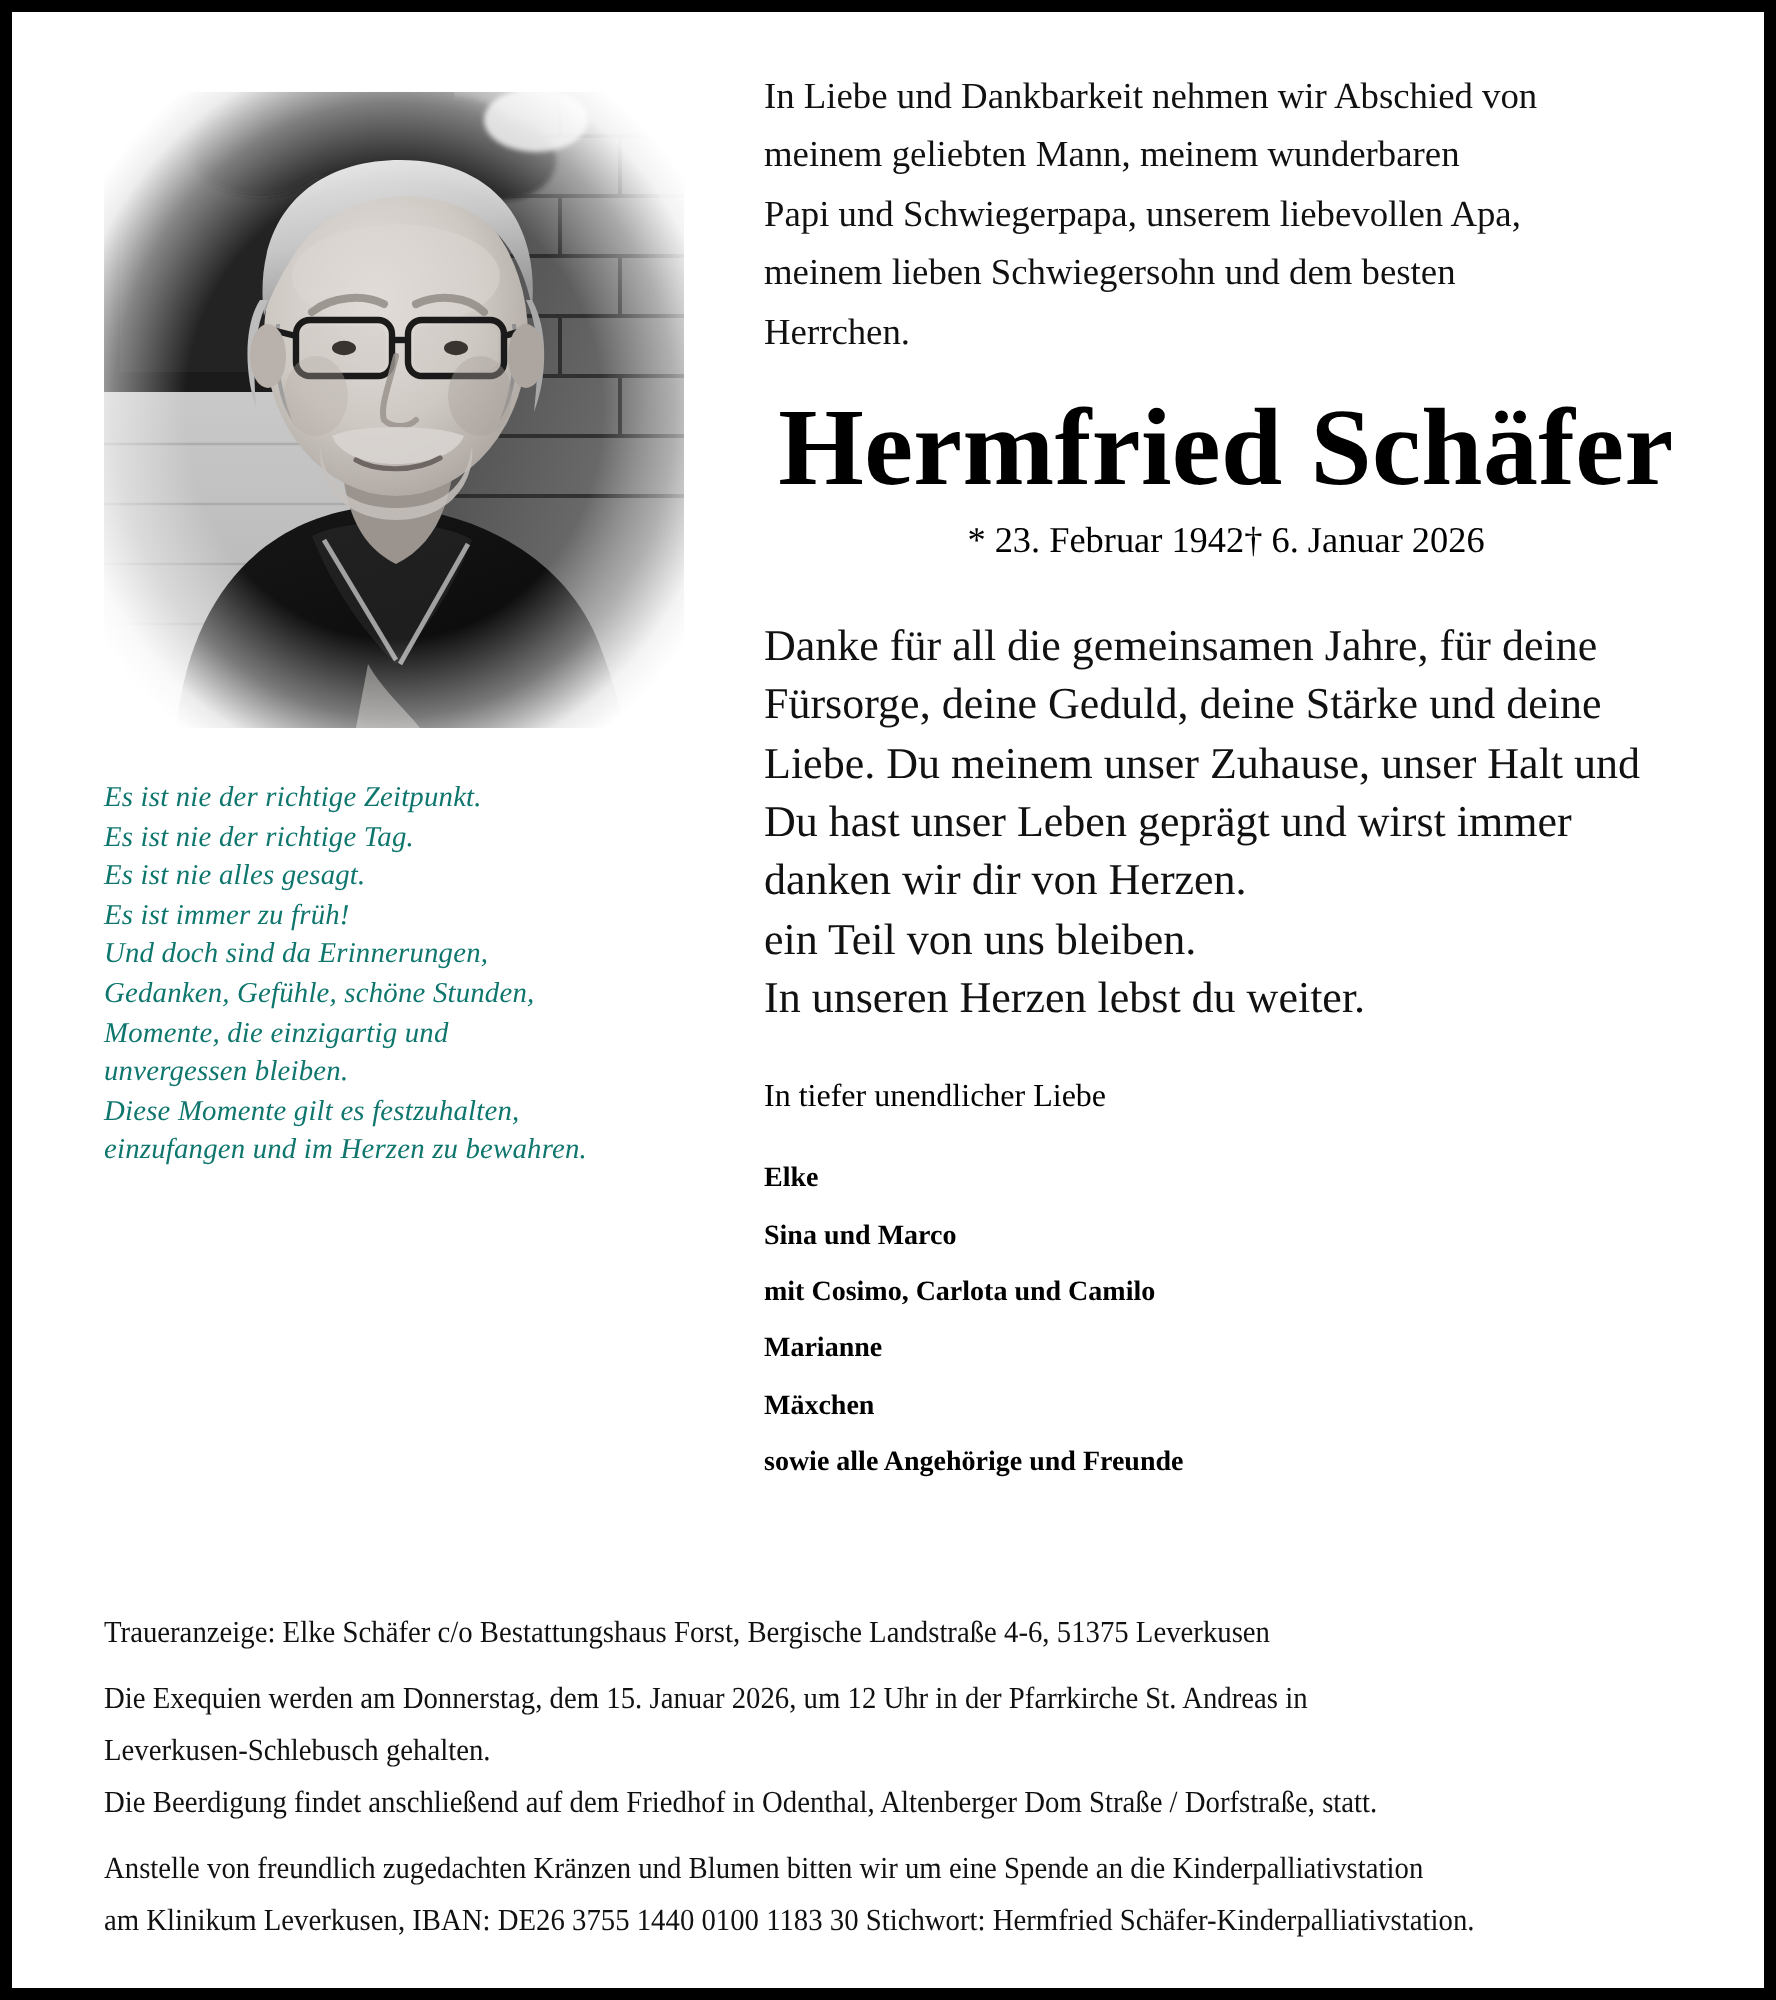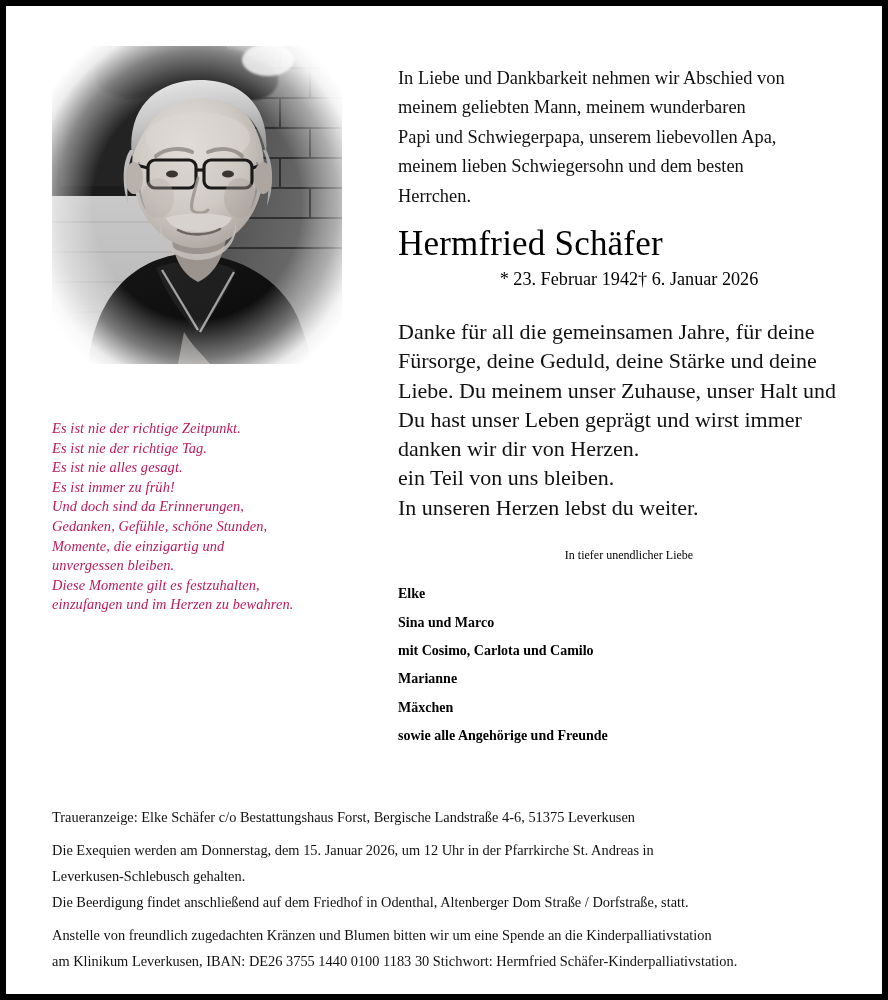--- a/index.html
+++ b/index.html
@@ -35,50 +35,49 @@
     top: 40px;
     width: 290px;
     height: 318px;
   }
   #photo-wrap svg { display: block; width: 100%; height: 100%; }
 
   
   #poem {
     position: absolute;
     left: 46px;
-    top: 413px;
+    top: 384px;
     width: 300px;
     font-style: italic;
     font-size: 14.4px;
     line-height: 19.6px;
     letter-spacing: .1px;
-    color: #be185d;
+    color: #0f766e;
   }
   #poem .line { white-space: nowrap; }
 
   
   #rightcol {
     position: absolute;
     left: 376px;
-    top: 58px;
+    top: 28px;
     width: 462px;
-    margin-left: 16px;
   }
   #intro {
     font-size: 18.4px;
     line-height: 29.4px;
     color: #111;
   }
   #intro .line { white-space: nowrap; }
 
   #name {
     margin-top: 14px;
-    text-align: left;
-    font-size: 35px;
-    font-weight: normal;
+    text-align: center;
+    font-size: 55px;
+    font-weight: bold;
     line-height: 1.06;
     letter-spacing: .2px;
   }
   #dates {
     margin-top: 7px;
     display: flex;
     justify-content: center;
     font-size: 18.2px;
     line-height: 1.2;
   }
@@ -87,22 +86,22 @@
   #thanks {
     margin-top: 26px;
     font-size: 22px;
     line-height: 29.3px;
     color: #111;
   }
   #thanks .line { white-space: nowrap; }
 
   #closing {
     margin-top: 26px;
-    text-align: center;
-    font-size: 12px;
+    text-align: left;
+    font-size: 16px;
     line-height: 1.2;
   }
   #family {
     margin-top: 18px;
     text-align: left;
     font-weight: bold;
     font-size: 14px;
   }
   #family .line { line-height: 28.3px; white-space: nowrap; }
 

